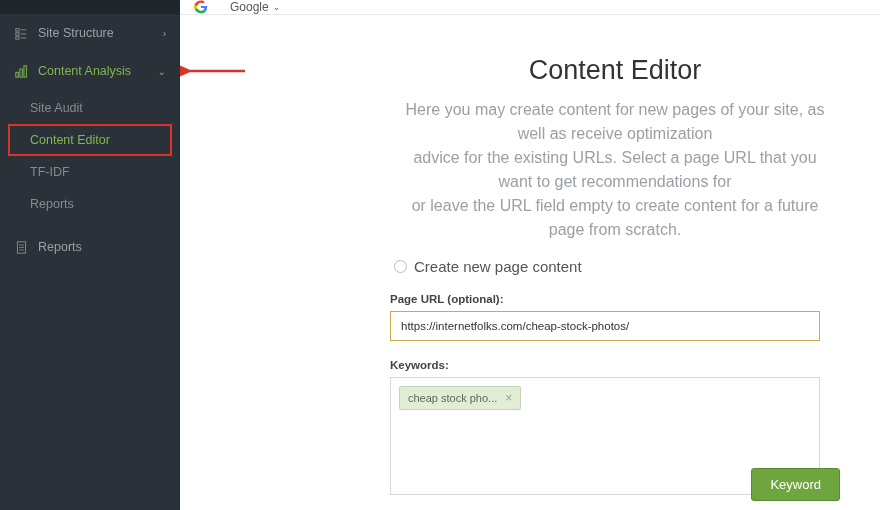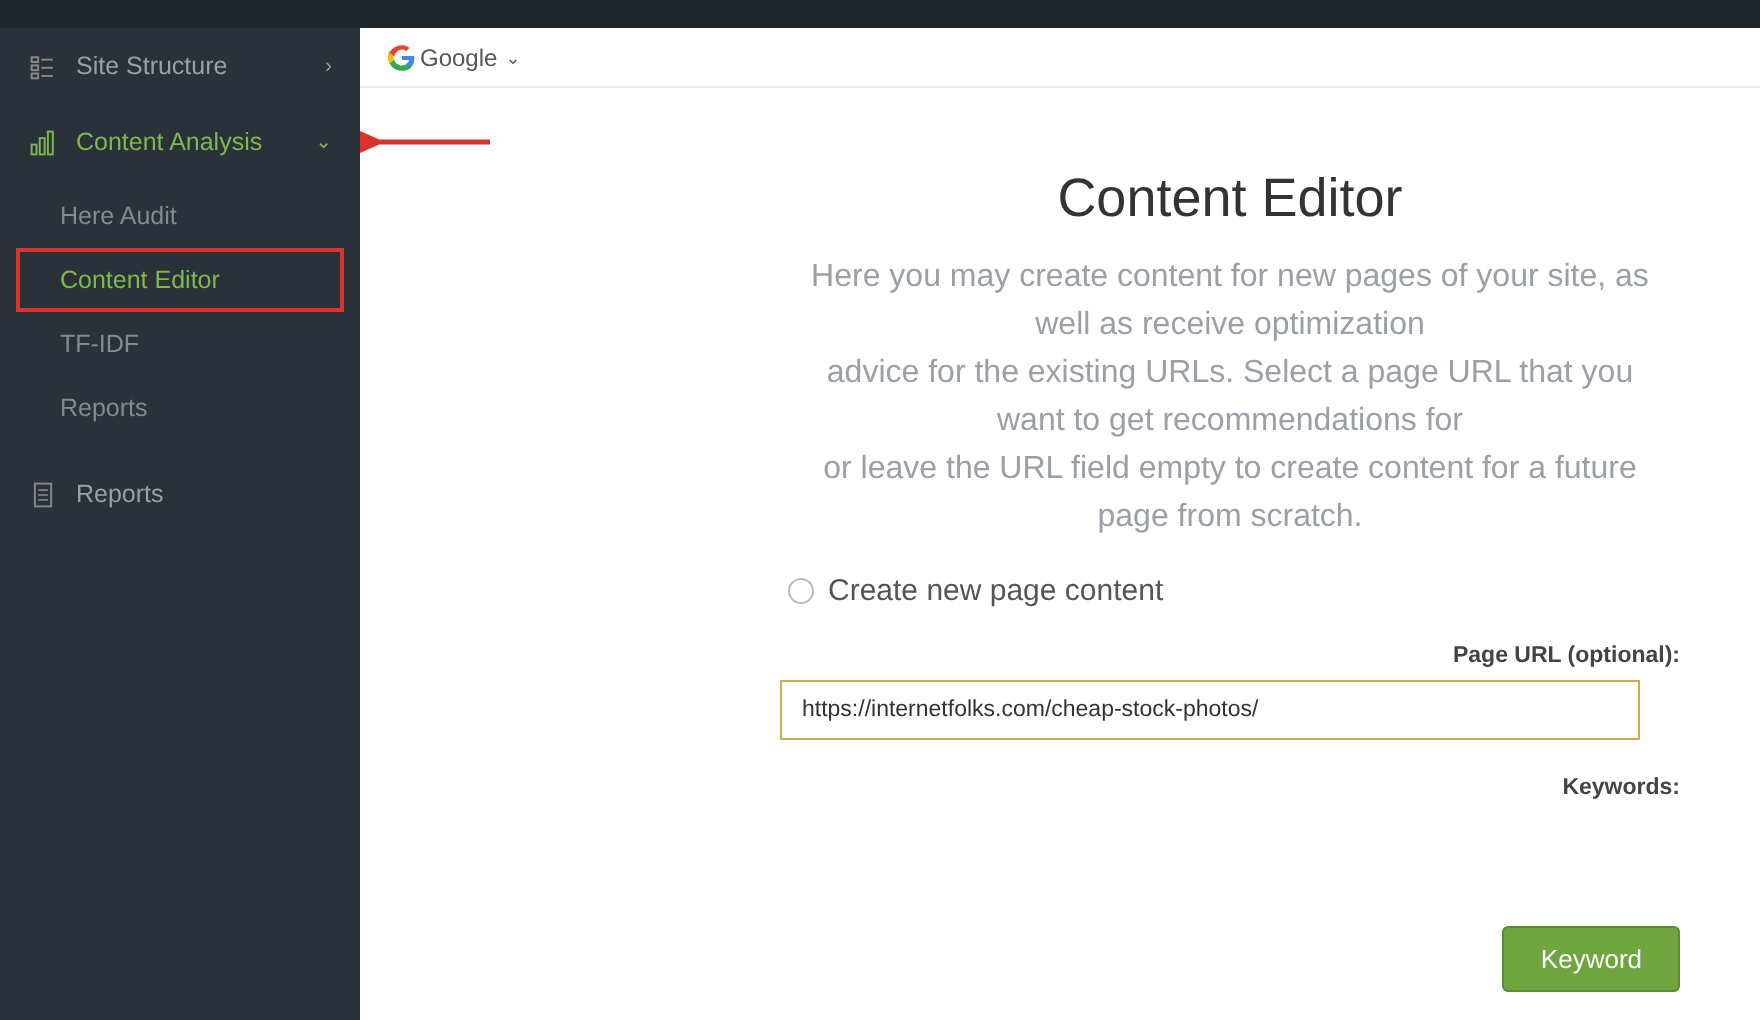--- a/index.html
+++ b/index.html
@@ -88,21 +88,21 @@
     .main-topbar {
       height: 14px;
       background: #1e252b;
     }
     .header-bar {
       height: 30px;
       border-bottom: 1px solid #e7e9eb;
       display: flex;
       align-items: center;
       padding: 0 14px;
-      gap: 2px;
+      gap: 22px;
     }
     .g-logo {
       width: 14px;
       height: 14px;
     }
     .search-engine {
       font-size: 12px;
       color: #575757;
       display: flex;
       align-items: center;
@@ -164,21 +164,20 @@
       width: 7px;
       height: 7px;
       background: #5a9e2e;
       border-radius: 50%;
     }
     .field-label {
       font-size: 11.5px;
       color: #444;
       font-weight: 600;
       margin-bottom: 6px;
-      text-align: right;
     }
     .url-input {
       width: 430px;
       padding: 8px 10px;
       border: 1px solid #cfa94a;
       font-size: 11.5px;
       color: #333;
       outline: none;
       margin-bottom: 18px;
     }
@@ -248,21 +247,21 @@
             <rect x="6" y="5" width="3" height="10" fill="none" stroke="#7fb84e" stroke-width="1.2"></rect>
             <rect x="11" y="1" width="3" height="14" fill="none" stroke="#7fb84e" stroke-width="1.2"></rect>
           </svg>
       </span>
       <span>Content Analysis</span>
     </div>
     <span class="chevron">⌄</span>
   </div>
 
   <div class="sub-items">
-    <div class="sub-item">Here Audit</div>
+    <div class="sub-item">Site Audit</div>
     <div class="sub-item highlighted">Content Editor</div>
     <div class="sub-item">TF-IDF</div>
     <div class="sub-item">Reports</div>
   </div>
 
 
   <div class="nav-item">
     <span class="icon-slot">
       <svg width="13" height="13" viewBox="0 0 16 16">
           <rect x="3" y="1" width="10" height="14" fill="none" stroke="#888" stroke-width="1.2"></rect>
@@ -315,18 +314,24 @@
       <div class="radio-opt">
         <span class="radio-circle"></span>
         <span>Create new page content</span>
       </div>
     </div>
 
     <div class="field-label">Page URL (optional):</div>
     <input class="url-input" type="text" value="https://internetfolks.com/cheap-stock-photos/" style="">
 
     <div class="field-label">Keywords:</div>
+    <div class="keywords-box">
+      <span class="keyword-tag">
+        <span>cheap stock pho...</span>
+        <span class="remove-x">×</span>
+      </span>
+    </div>
 
     <div class="optimize-btn">
       <span>Keyword</span>
     </div>
   </div>
 </div>
 
 </body></html>

